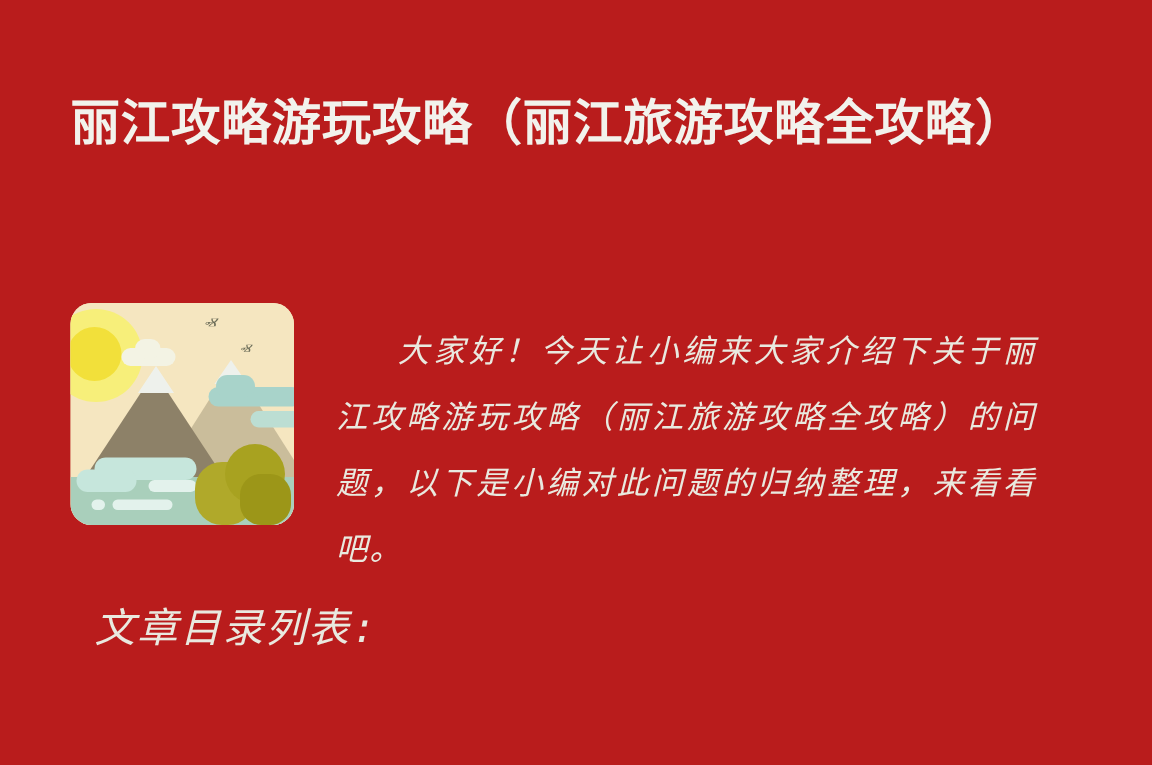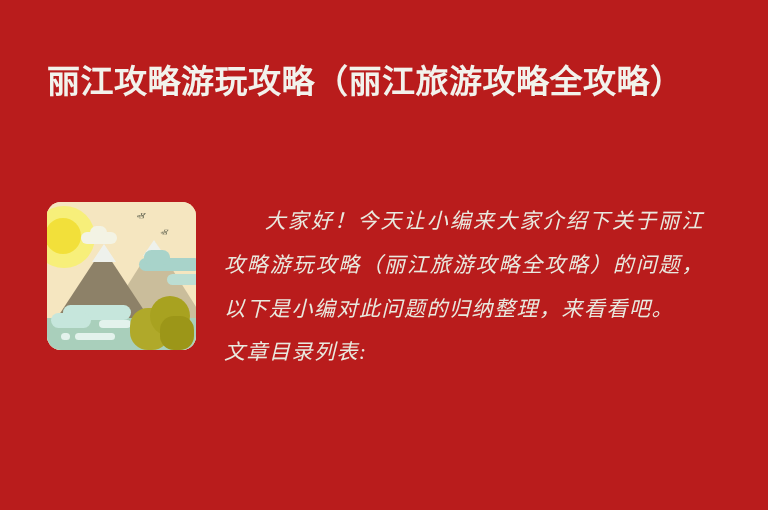--- a/index.html
+++ b/index.html
@@ -48,31 +48,31 @@
     color: #e9e9df;
     font-family: "DejaVu Sans", "Liberation Sans", sans-serif;
     font-size: 21px;
     line-height: 44px;
     letter-spacing: 1.5px;
     text-align: justify;
     font-style: italic;
     font-weight: 400;
   }
   .article-body p {
-    margin: 3px;
+    margin: 16px;
   }
   .lead-indent {
     display: inline-block;
     width: 40px;
   }
   .toc-heading {
     margin: 0;
     color: #e9e9df;
-    font-family: Liberation Serif, serif;
-    font-size: 21px;
+    font-family: Liberation Mono, monospace;
+    font-size: 27px;
     line-height: 36px;
     letter-spacing: 1.5px;
     font-style: italic;
   }
 
   
   .hero-illustration {
     float: left;
     position: relative;
     width: 149px;

